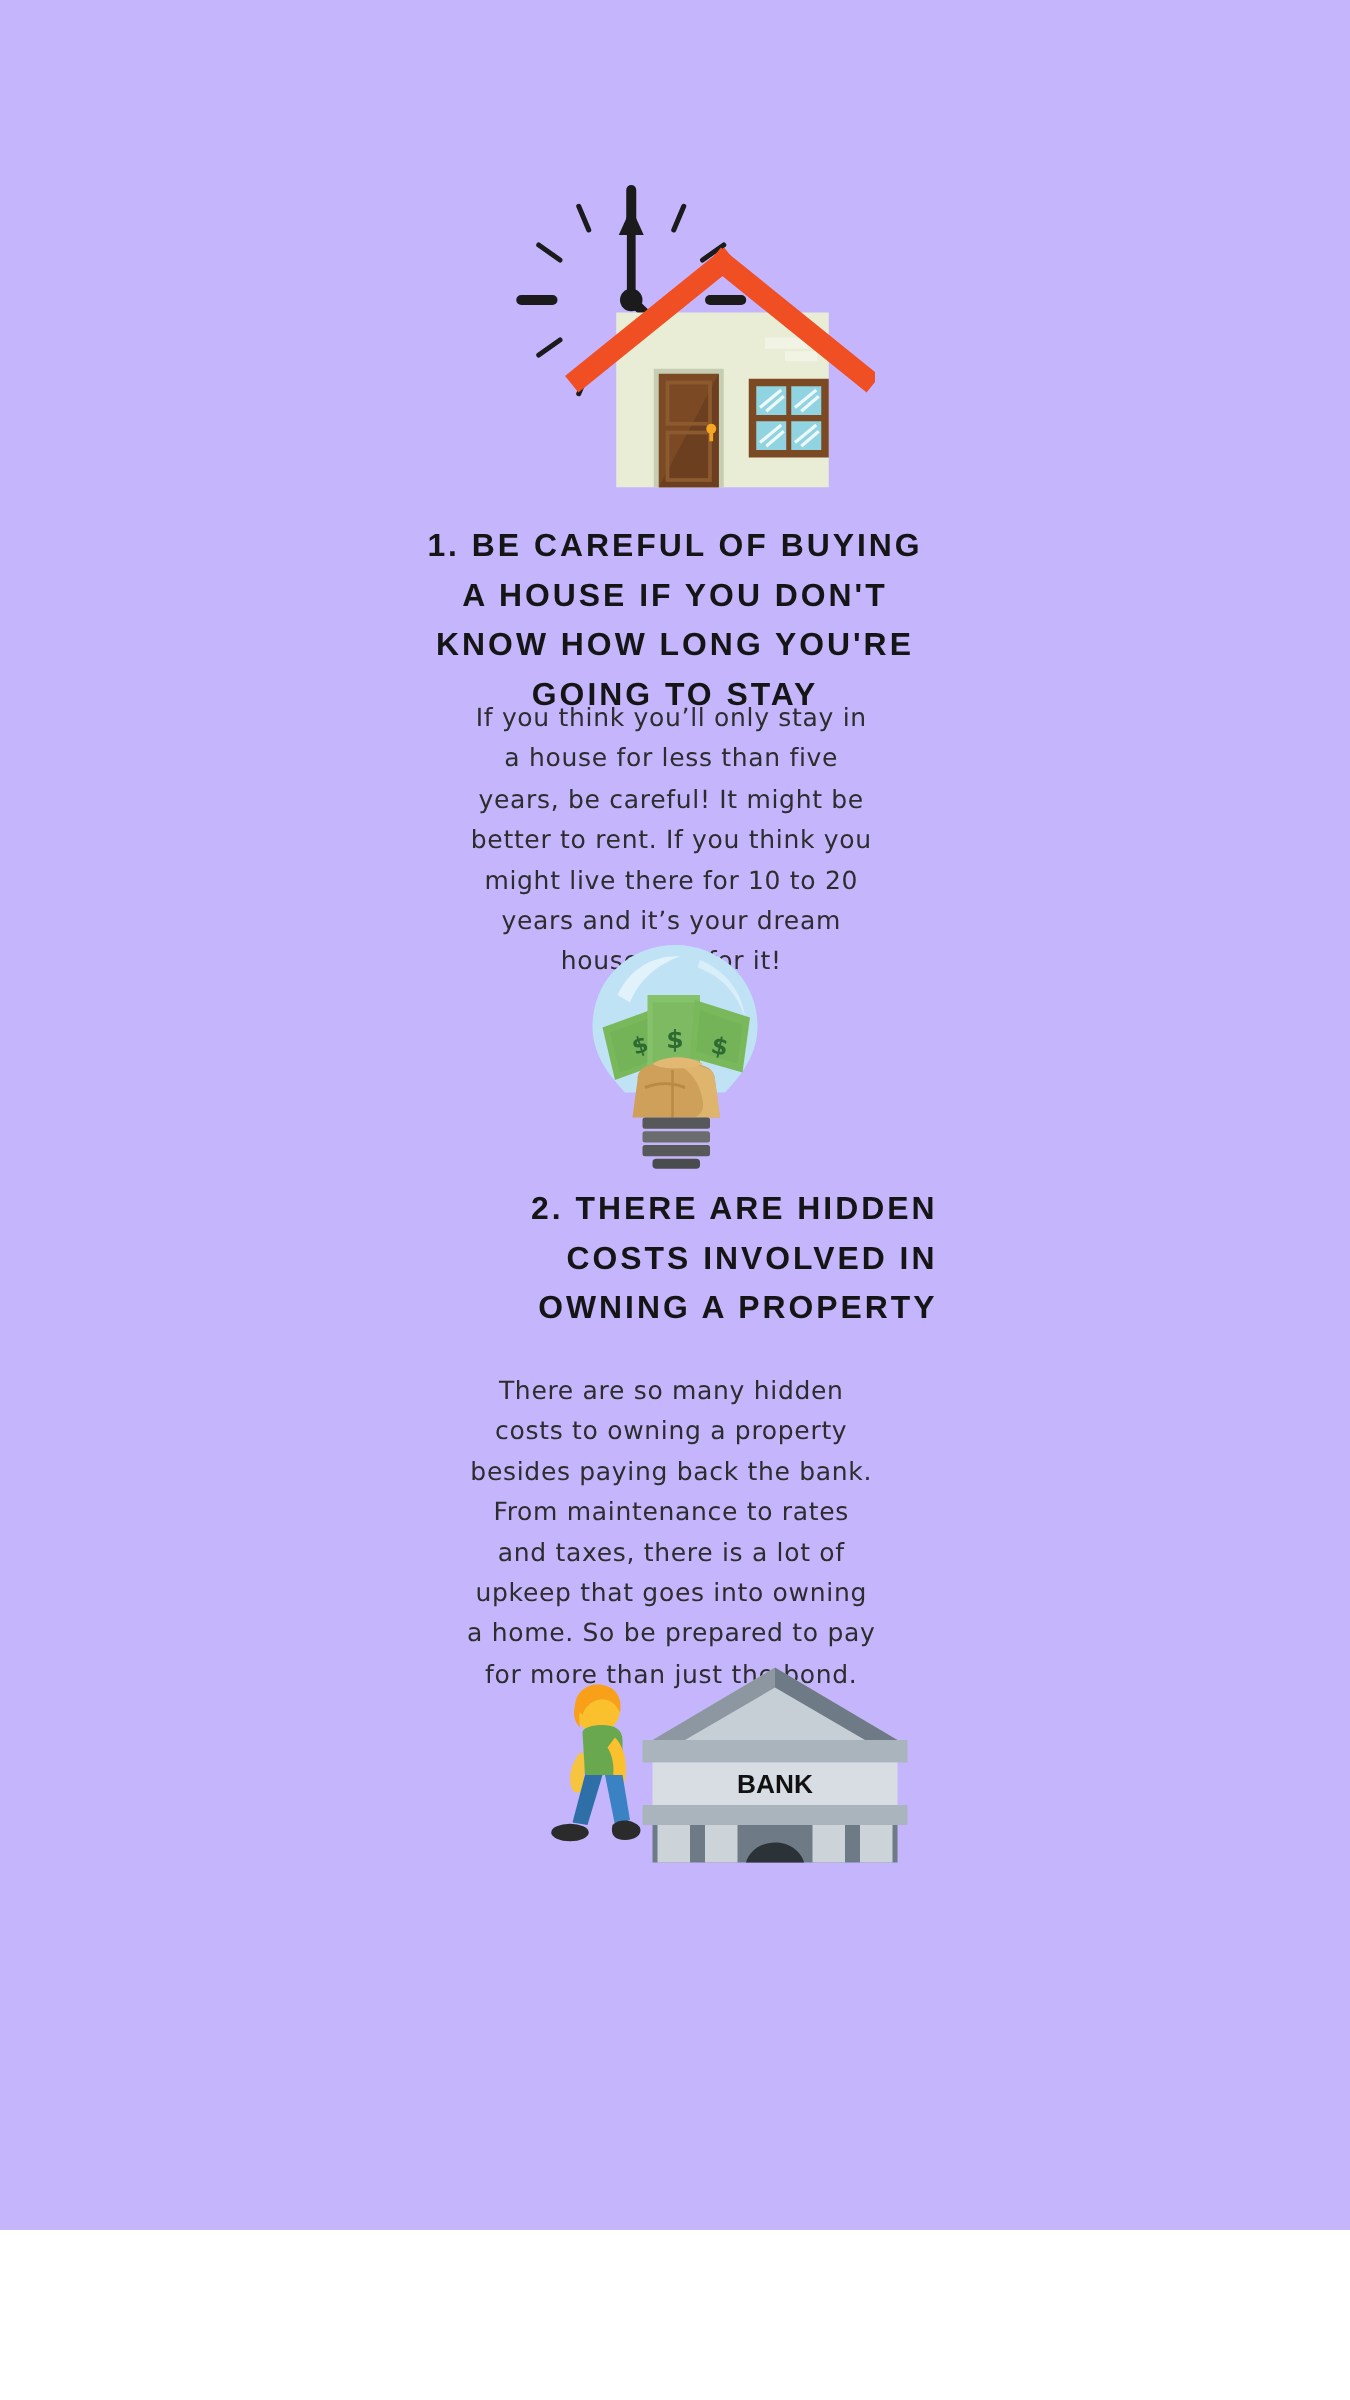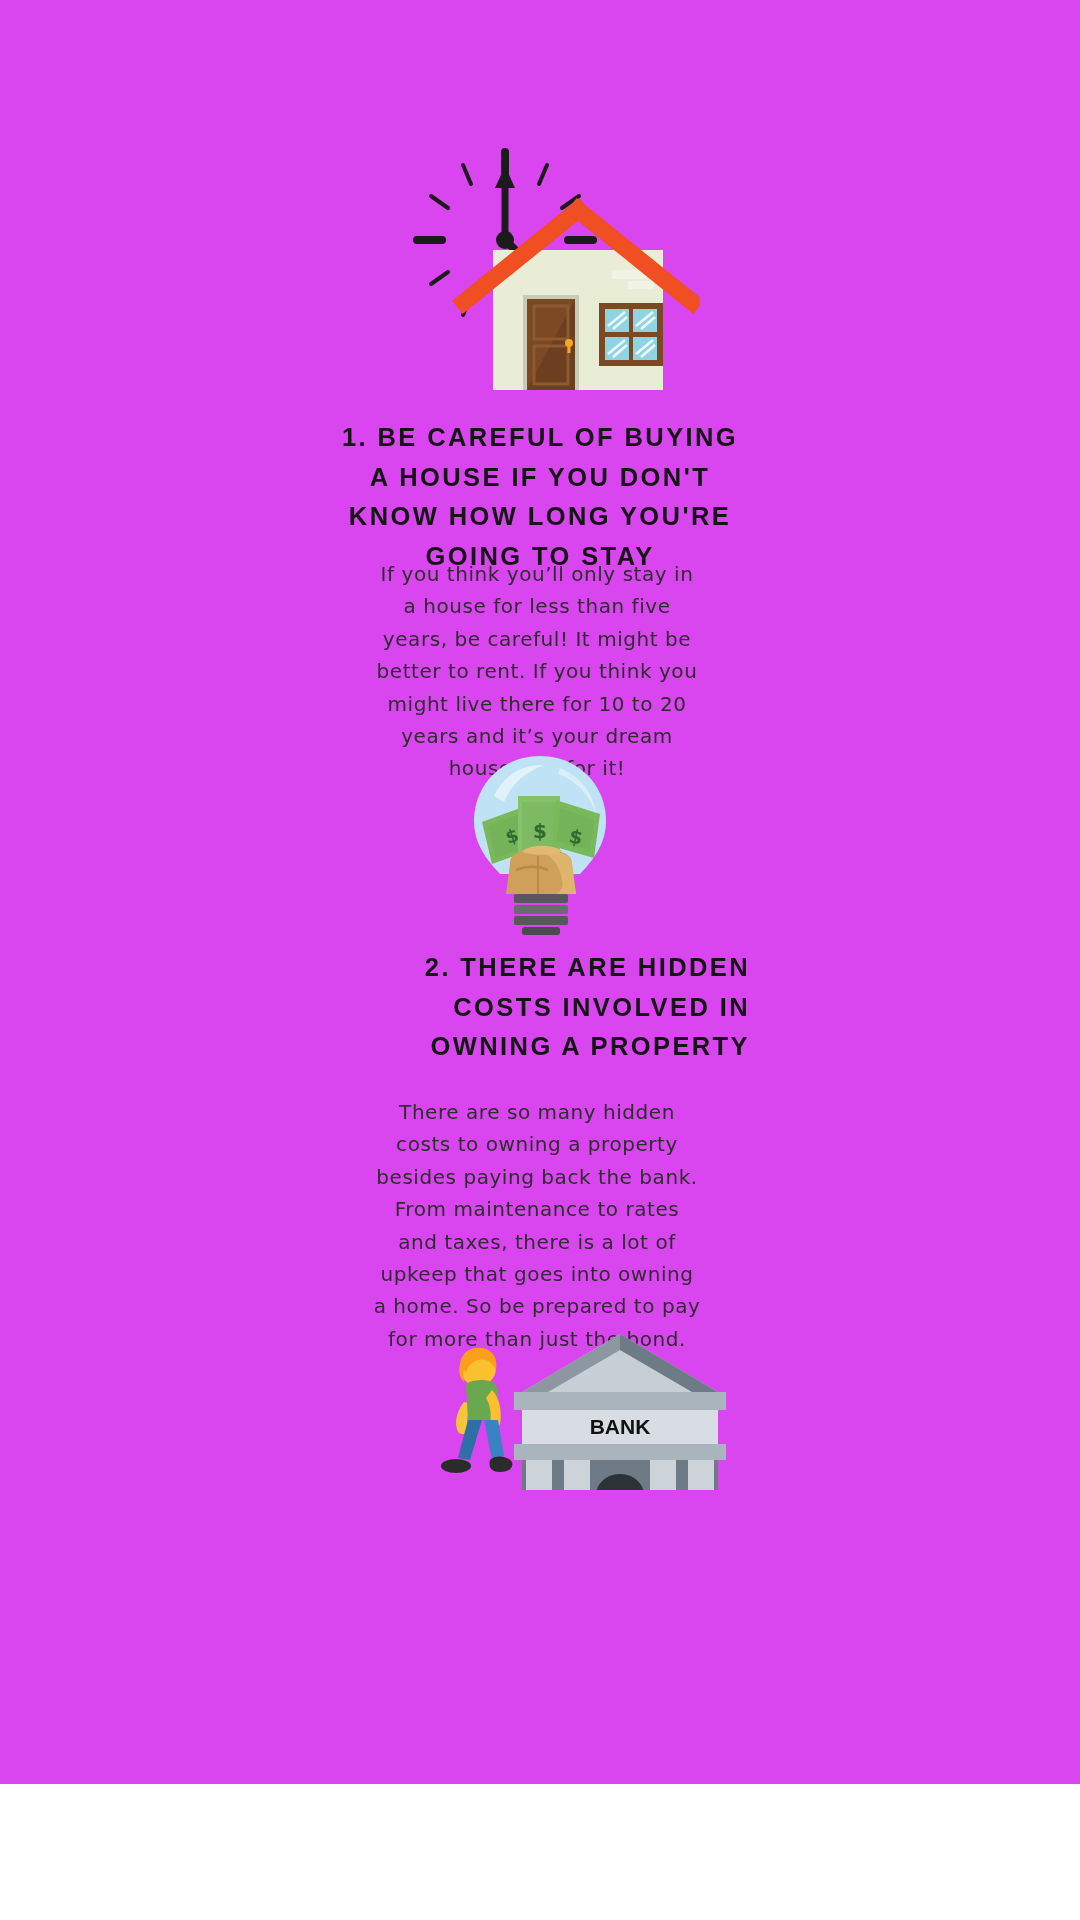--- a/index.html
+++ b/index.html
@@ -11,21 +11,21 @@
     width: 1080px;
     height: 1920px;
     font-family: "Liberation Sans", sans-serif;
     color: #1b1b1b;
     overflow: hidden;
     position: relative;
   }
   .page {
     width: 1080px;
     height: 1784px;
-    background: #d946ef;
+    background: #c4b5fd;
     position: relative;
   }
 
   
   .section {
     width: 100%;
     position: absolute;
     left: 0;
   }
   .art-wrap {

